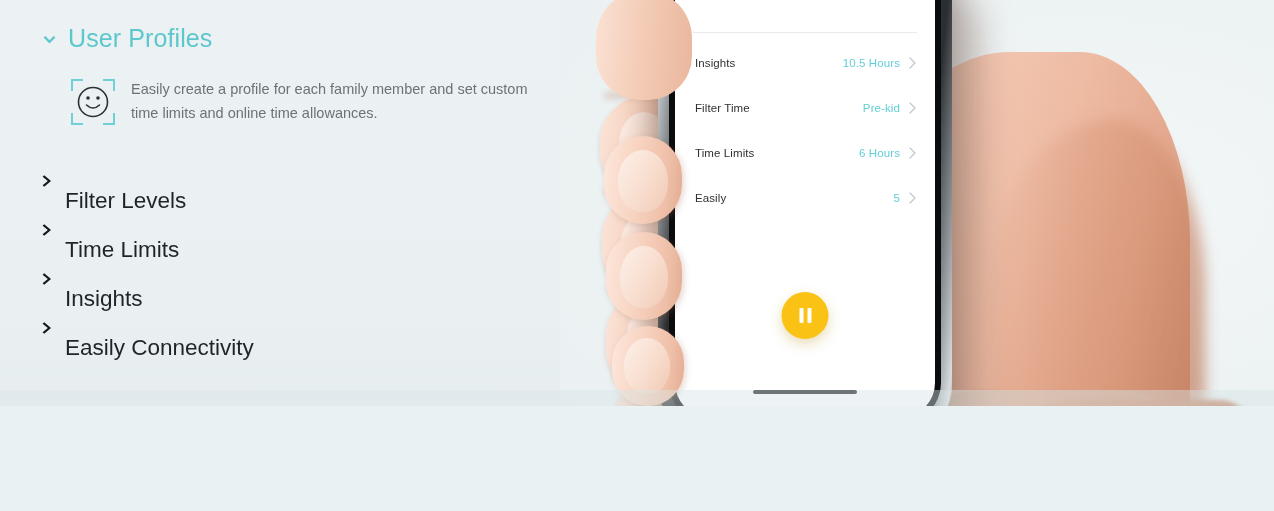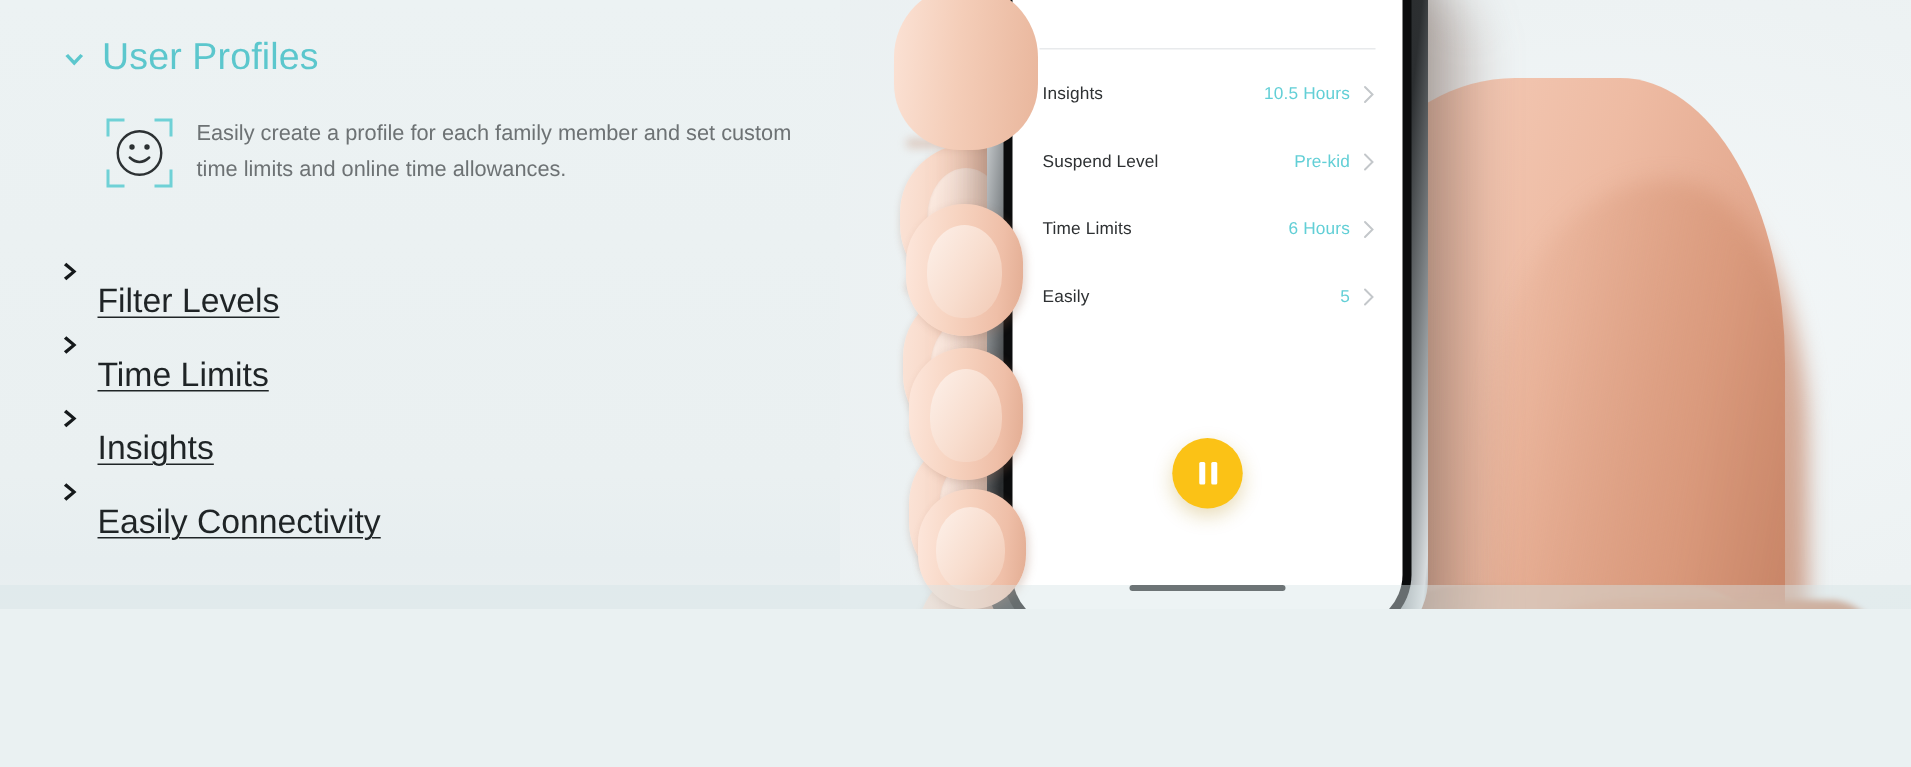--- a/index.html
+++ b/index.html
@@ -101,21 +101,20 @@
     height: 14px;
     flex: 0 0 12px;
     display: inline-block;
     position: relative;
     top: 1px;
   }
   .chev-right svg { display: block; }
   .link-label {
     font-size: 22.5px;
     color: #1f2426;
-    text-decoration: underline;
     text-underline-offset: 3px;
     text-decoration-thickness: 1px;
     line-height: 1;
     white-space: nowrap;
     margin-top: 44px;
   }
 
   
   .photo {
     position: absolute;
@@ -500,21 +499,21 @@
                 <span class="srow-value">10.5 Hours</span>
                 <span class="srow-chev">
                   <svg width="7" height="12" viewBox="0 0 7 12">
                       <path d="M1 1 L6 6 L1 11" fill="none" stroke="#c3c7ca" stroke-width="1.3" stroke-linecap="round"></path>
                     </svg>
                 </span>
               </span>
             </div>
 
             <div class="srow">
-              <span class="srow-label">Suspend Level</span>
+              <span class="srow-label">Filter Time</span>
               <span class="srow-right">
                 <span class="srow-value">Pre-kid</span>
                 <span class="srow-chev">
                   <svg width="7" height="12" viewBox="0 0 7 12">
                       <path d="M1 1 L6 6 L1 11" fill="none" stroke="#c3c7ca" stroke-width="1.3" stroke-linecap="round"></path>
                     </svg>
                 </span>
               </span>
             </div>
 

